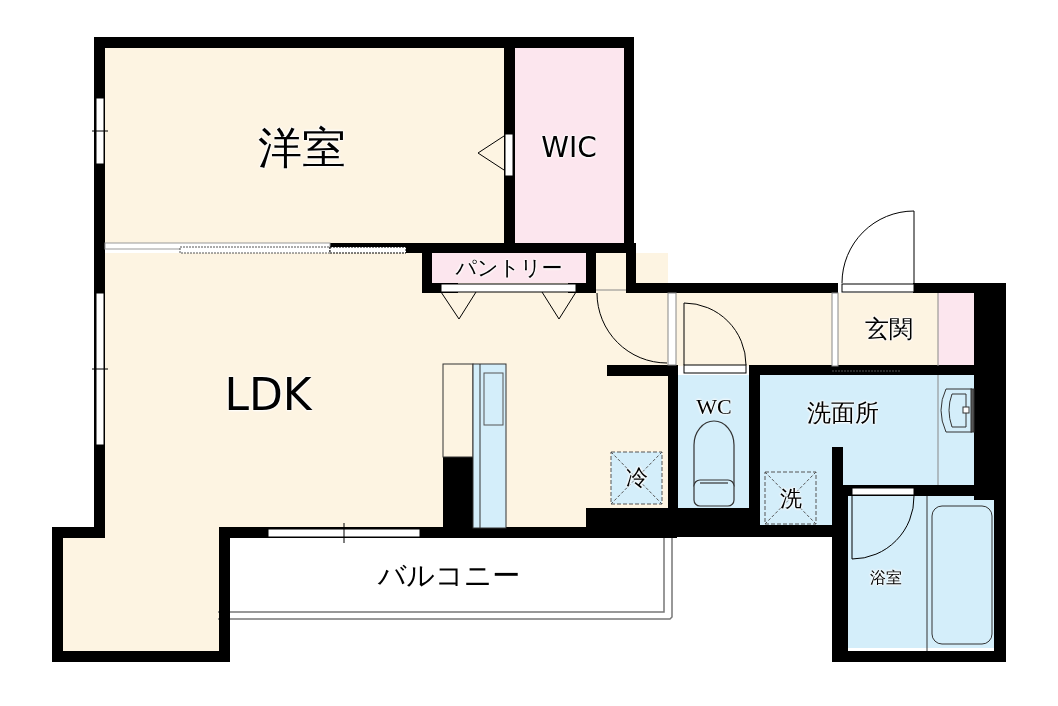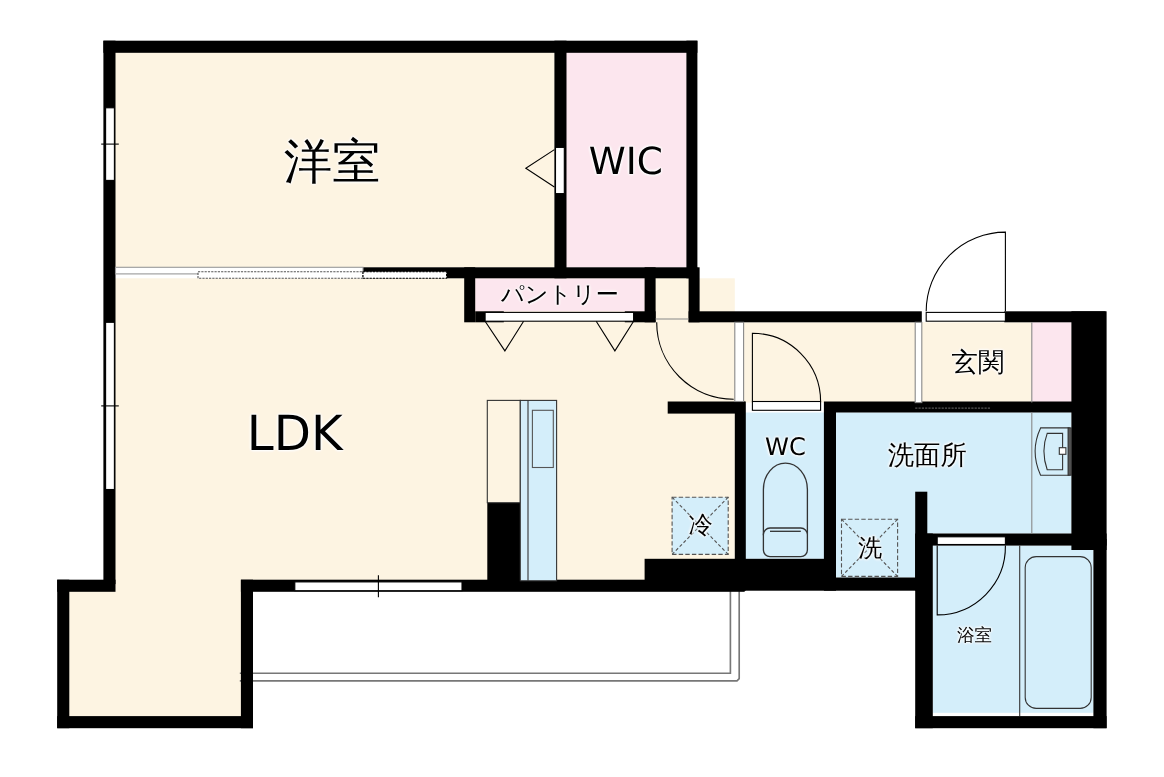--- a/index.html
+++ b/index.html
@@ -4,22 +4,22 @@
 <style>
   html, body { margin: 0; padding: 0; background: #ffffff; }
   body { width: 1058px; height: 706px; position: relative; overflow: hidden;
          font-family: "DejaVu Sans", "Liberation Sans", sans-serif; }
   .plan { position: absolute; left: 0; top: 0; width: 1058px; height: 706px; }
   .room { position: absolute; }
   .label { position: absolute; color: #000; text-align: center; white-space: nowrap;
            text-shadow: 0 0 3px #fff, 0 0 3px #fff, 0 0 3px #fff, 0 0 2px #fff;
            transform: translate(-50%, -50%); line-height: 1.05; }
   .big { font-size: 44px; }
-  .med { font-size: 34px; }
-  .sm  { font-size: 22px; }
+  .med { font-size: 28px; }
+  .sm  { font-size: 22px; font-family: Liberation Serif, serif; }
   svg.overlay { position: absolute; left: 0; top: 0; }
 </style>
 </head>
 <body>
 
 <div class="plan">
 
   <div class="room" style="left:104px;top:47px;width:400px;height:196px;background:#fdf4e2;"></div>
   <div class="room" style="left:514px;top:47px;width:110px;height:196px;background:#fce6ee;"></div>
   <div class="room" style="left:104px;top:253px;width:564px;height:276px;background:#fdf4e2;"></div>
@@ -185,15 +185,16 @@
   </div>
   <div class="label med" style="left:569px;top:148px;">WIC</div>
   <div class="label sm" style="left:509px;top:268px;font-size:21px;">パントリー</div>
   <div class="label big" style="left:268px;top:395px;text-align:center;">
     <div>LDK</div>
   </div>
   <div class="label sm" style="left:889px;top:330px;font-size:24px;">玄関</div>
   <div class="label sm" style="left:714px;top:407px;">WC</div>
   <div class="label sm" style="left:843px;top:414px;font-size:24px;">洗面所</div>
   <div class="label sm" style="left:886px;top:578px;font-size:16px;">浴室</div>
+  <div class="label sm" style="left:449px;top:576px;font-size:28px;text-shadow:none;">バルコニー</div>
   <div class="label sm" style="left:637px;top:478px;">冷</div>
   <div class="label sm" style="left:791px;top:499px;">洗</div>
 </div>
 
 </body></html>

